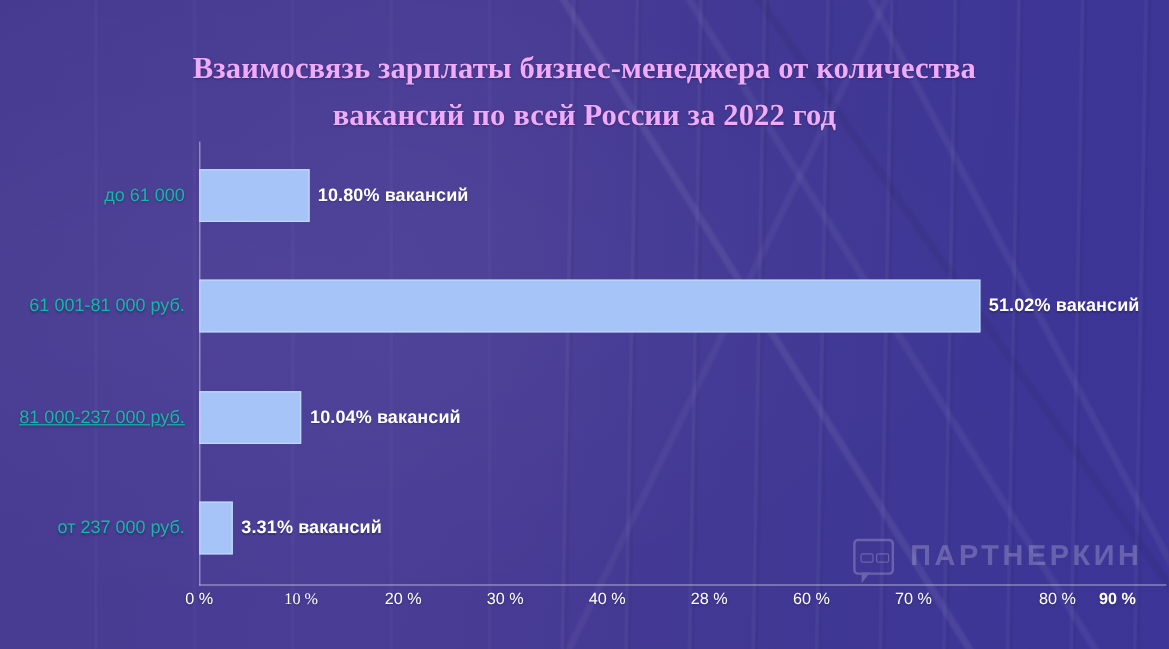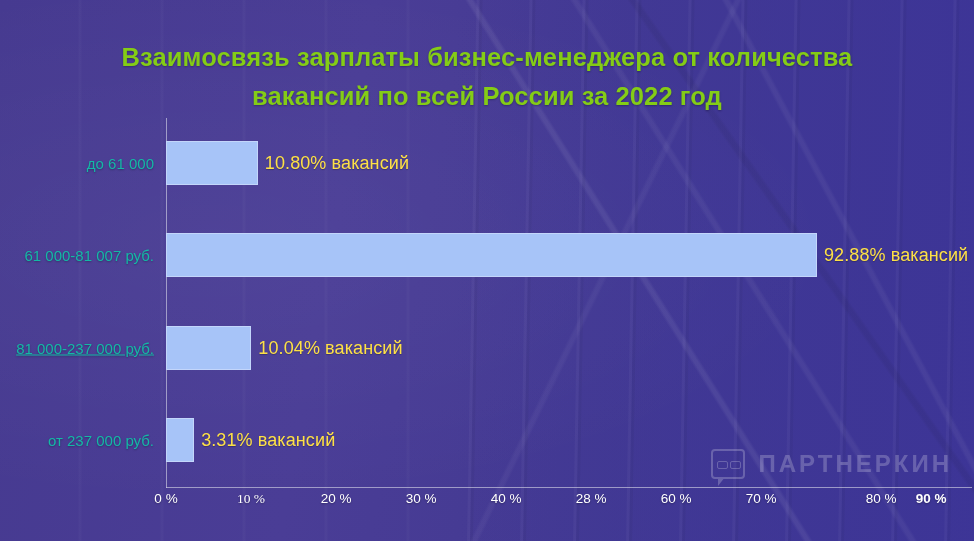--- a/index.html
+++ b/index.html
@@ -72,26 +72,27 @@
     background: radial-gradient(120% 90% at 22% 45%, rgba(255,255,255,0.035) 0%, rgba(0,0,0,0) 55%);
   }
 
   
   .title {
     position: absolute;
     top: 38px;
     left: 0;
     width: 974px;
     text-align: center;
-    color: #84cc16;
+    color: #f0abfc;
     font-size: 25.5px;
     font-weight: bold;
     line-height: 1.52;
     letter-spacing: .1px;
     text-shadow: 0 1px 2px rgba(0,0,0,.28);
+    font-family: Liberation Serif, serif;
   }
 
   
   .chart {
     position: absolute;
     left: 0; top: 0;
     width: 974px; height: 541px;
   }
   .plot {
     position: absolute;
@@ -124,23 +125,23 @@
     height: 44px;
     background: #a7c4f8;
     border: 1px solid #c3d6fb;
     box-sizing: border-box;
   }
   .bar-label {
     position: absolute;
     top: 50%;
     transform: translateY(-50%);
     white-space: nowrap;
-    color: #fde047;
-    font-size: 18px;
-    font-weight: normal;
+    color: #ffffff;
+    font-size: 15px;
+    font-weight: bold;
     letter-spacing: .1px;
     text-shadow: 0 1px 1px rgba(0,0,0,.25);
   }
   .cat-label {
     position: absolute;
     right: 974px;
     text-align: right;
     white-space: nowrap;
     color: #14b8a6;
     font-size: 15px;
@@ -225,23 +226,23 @@
     <div class="axis-y-line"></div>
     <div class="axis-x-line"></div>
 
     <div class="plot" id="plot-area">
         <div class="bar-row" style="top: 23.125px; width: 806px;">
           <div class="cat-label" style="right: 818px;">до 61 000</div>
           <div class="bar" style="width: 91.8228px;"></div>
           <div class="bar-label" style="left: 98.8228px;">10.80% вакансий</div>
         </div>
         <div class="bar-row" style="top: 115.375px; width: 806px;">
-          <div class="cat-label" style="right: 818px;">61 000-81 007 руб.</div>
+          <div class="cat-label" style="right: 818px;">61 001-81 000 руб.</div>
           <div class="bar" style="width: 651.007px;"></div>
-          <div class="bar-label" style="left: 658.007px;">92.88% вакансий</div>
+          <div class="bar-label" style="left: 658.007px;">51.02% вакансий</div>
         </div>
         <div class="bar-row" style="top: 207.625px; width: 806px;">
           <div class="cat-label" style="right: 818px; text-decoration: underline;">81 000-237 000 руб.</div>
           <div class="bar" style="width: 85.3612px;"></div>
           <div class="bar-label" style="left: 92.3612px;">10.04% вакансий</div>
         </div>
         <div class="bar-row" style="top: 299.875px; width: 806px;">
           <div class="cat-label" style="right: 818px;">от 237 000 руб.</div>
           <div class="bar" style="width: 28.142px;"></div>
           <div class="bar-label" style="left: 35.142px;">3.31% вакансий</div>

